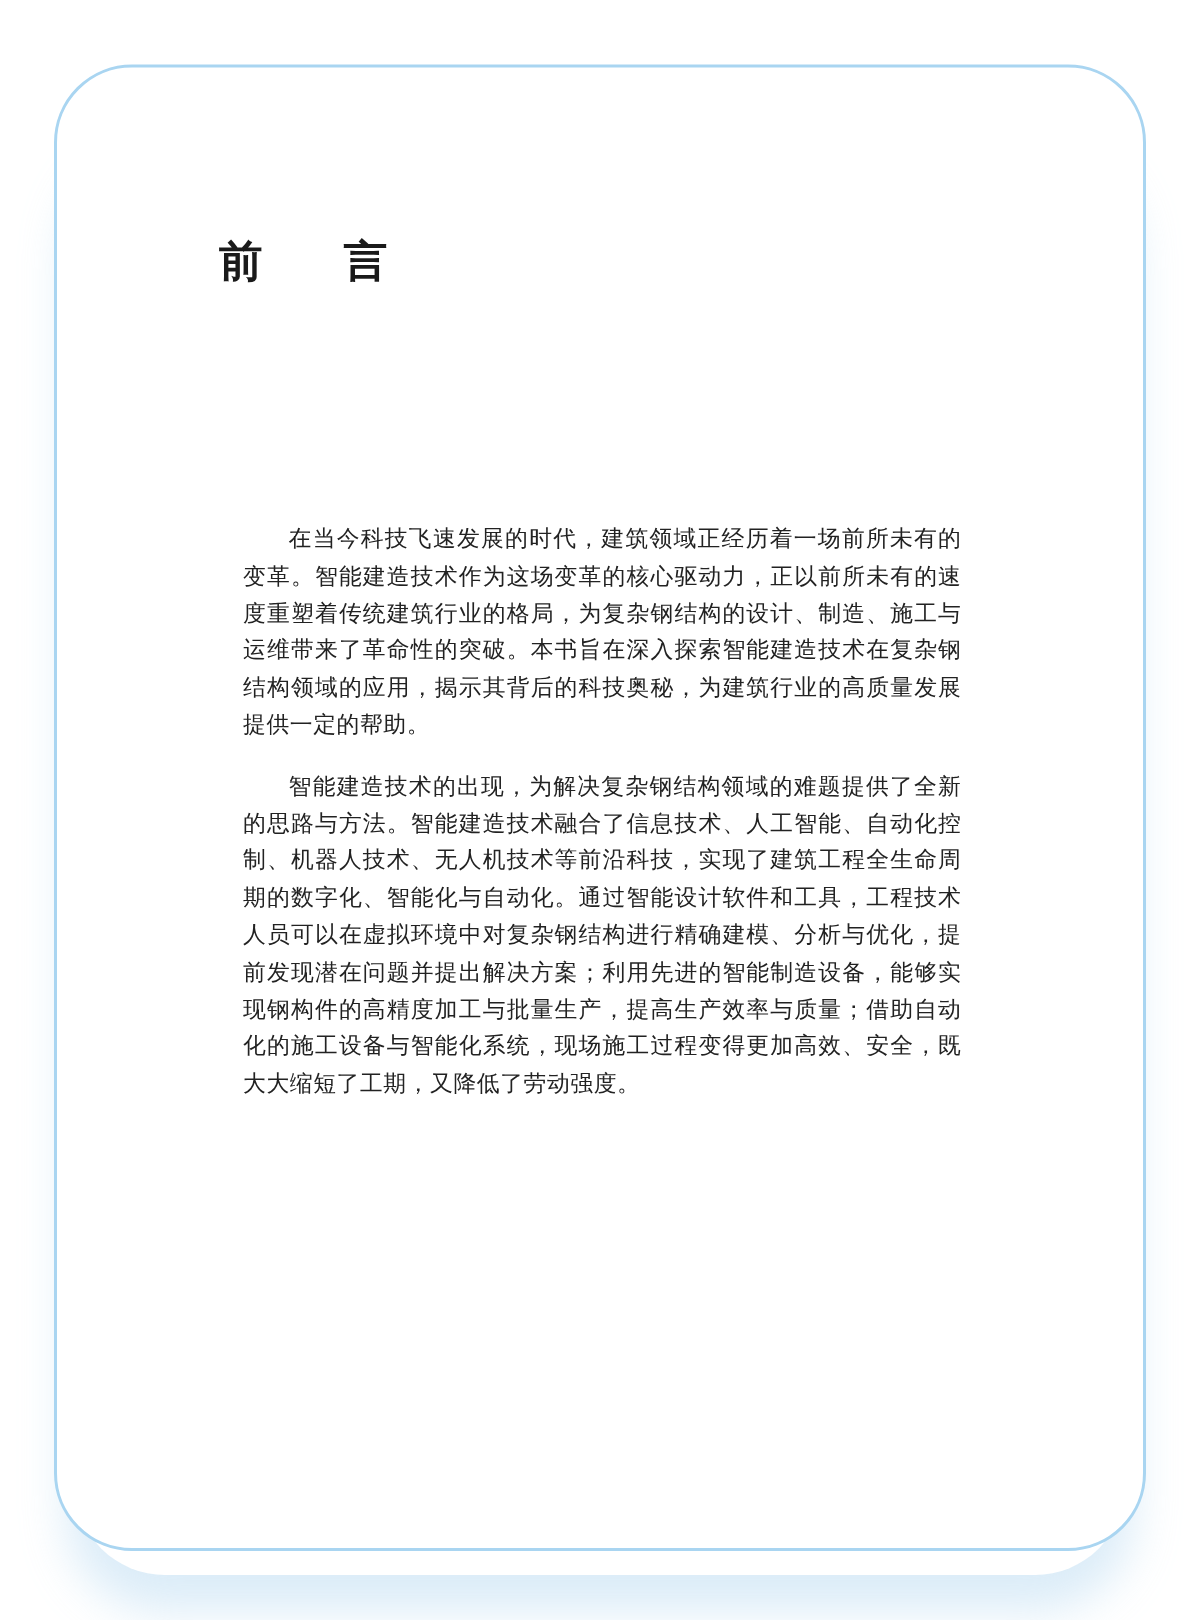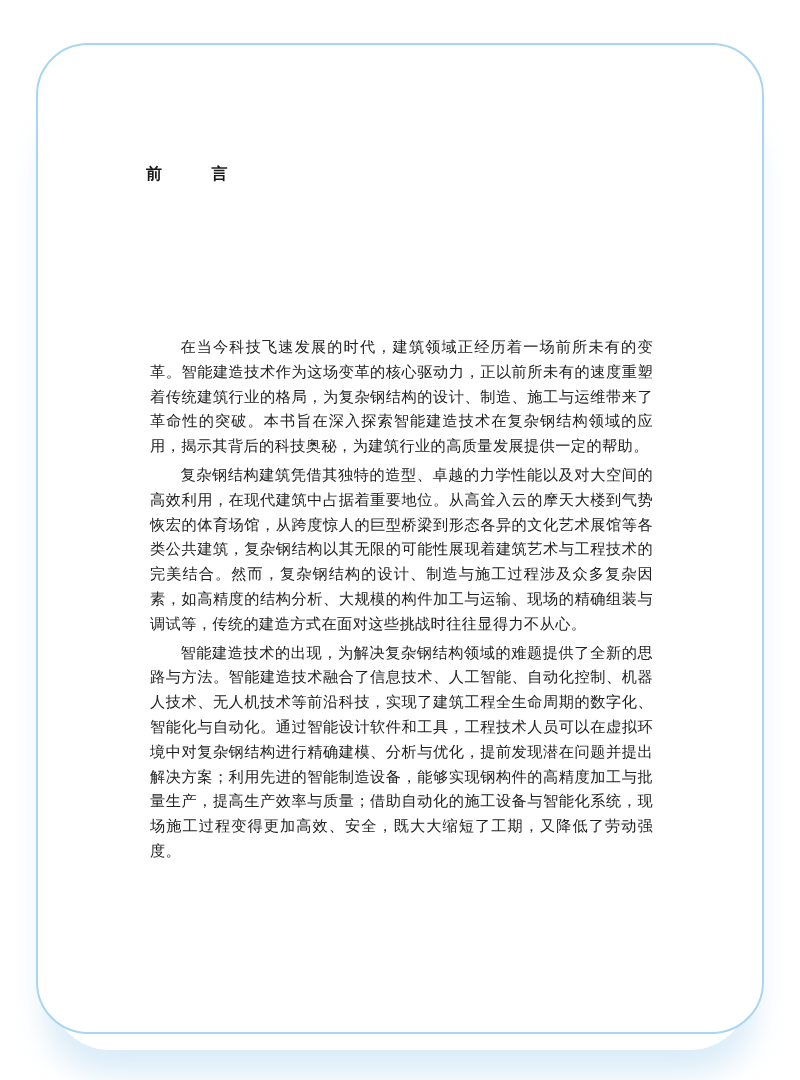--- a/index.html
+++ b/index.html
@@ -34,48 +34,47 @@
       border-radius: 52px;
       background: #ffffff;
       box-sizing: content-box;
     }
     .title {
       position: absolute;
       left: 146px;
       top: 157px;
       font-family: "DejaVu Sans", "Liberation Sans", sans-serif;
       font-weight: bold;
-      font-size: 16px;
+      font-size: 29px;
       color: #1a1a1a;
       letter-spacing: 22px;
       line-height: 34px;
       white-space: nowrap;
     }
     .body-text {
       position: absolute;
       left: 146px;
       top: 331px;
       width: 511px;
       font-size: 15.2px;
       line-height: 24.8px;
       color: #222222;
       text-align: justify;
       text-justify: inter-character;
       letter-spacing: 0.4px;
     }
     .body-text p {
-      margin: 4px;
+      margin: 16px;
       text-indent: 2em;
     }
   </style>
 </head>
 <body>
 
 <div class="shadow"></div>
 <div class="frame"></div>
 
 <h1 class="title" style="margin:0;">前 言</h1>
 
 <div class="body-text">
   <p>在当今科技飞速发展的时代，建筑领域正经历着一场前所未有的变革。智能建造技术作为这场变革的核心驱动力，正以前所未有的速度重塑着传统建筑行业的格局，为复杂钢结构的设计、制造、施工与运维带来了革命性的突破。本书旨在深入探索智能建造技术在复杂钢结构领域的应用，揭示其背后的科技奥秘，为建筑行业的高质量发展提供一定的帮助。</p>
-  <p>复杂钢结构建筑凭借其独特的造型、卓越的力学性能以及对大空间的高效利用，在现代建筑中占据着重要地位。从高耸入云的摩天大楼到气势恢宏的体育场馆，从跨度惊人的巨型桥梁到形态各异的文化艺术展馆等各类公共建筑，复杂钢结构以其无限的可能性展现着建筑艺术与工程技术的完美结合。然而，复杂钢结构的设计、制造与施工过程涉及众多复杂因素，如高精度的结构分析、大规模的构件加工与运输、现场的精确组装与调试等，传统的建造方式在面对这些挑战时往往显得力不从心。</p>
   <p>智能建造技术的出现，为解决复杂钢结构领域的难题提供了全新的思路与方法。智能建造技术融合了信息技术、人工智能、自动化控制、机器人技术、无人机技术等前沿科技，实现了建筑工程全生命周期的数字化、智能化与自动化。通过智能设计软件和工具，工程技术人员可以在虚拟环境中对复杂钢结构进行精确建模、分析与优化，提前发现潜在问题并提出解决方案；利用先进的智能制造设备，能够实现钢构件的高精度加工与批量生产，提高生产效率与质量；借助自动化的施工设备与智能化系统，现场施工过程变得更加高效、安全，既大大缩短了工期，又降低了劳动强度。</p>
 </div>
 
 </body></html>

